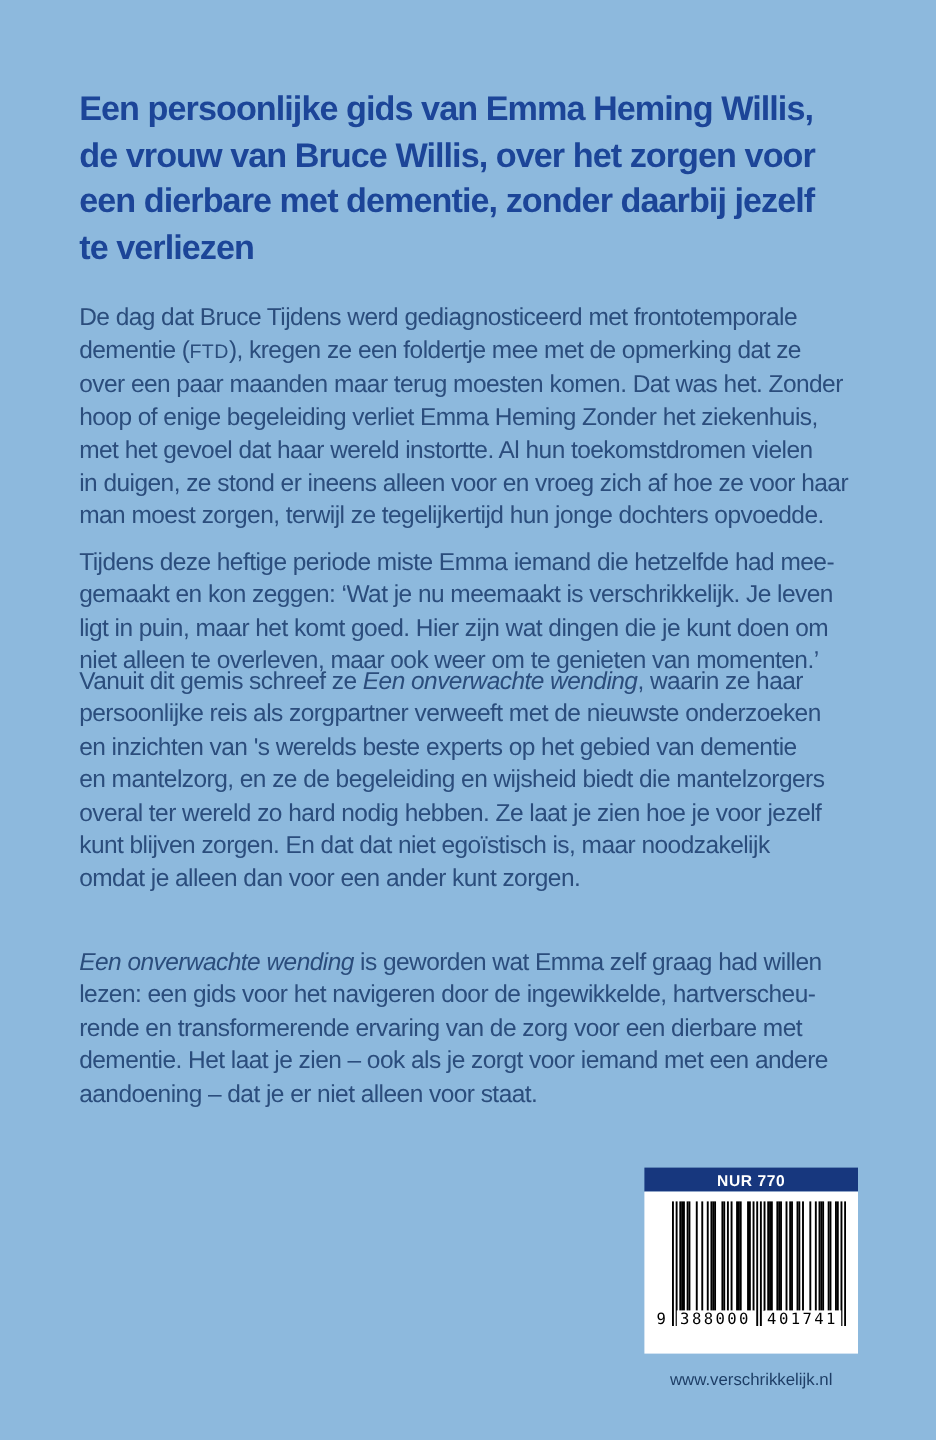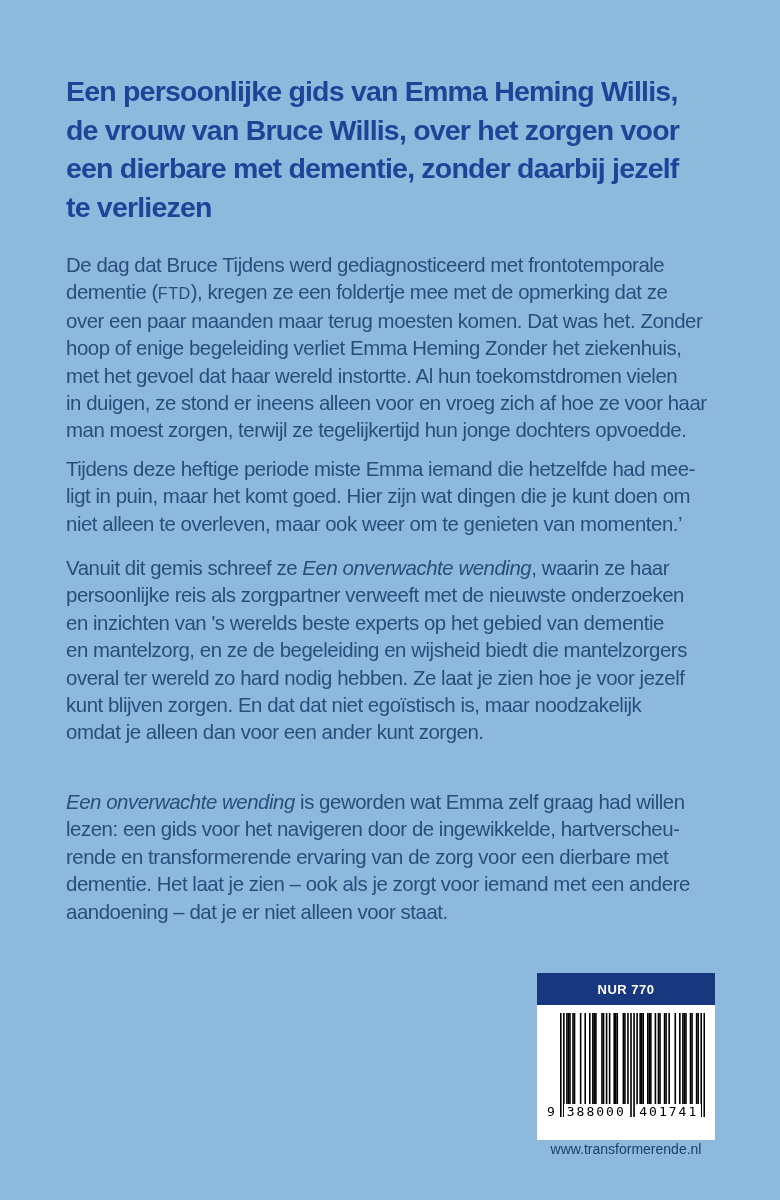--- a/index.html
+++ b/index.html
@@ -24,21 +24,21 @@
   }
   .para .line{white-space:nowrap;}
   .para .it{font-style:italic;}
   .para .sc{font-size:0.8em;letter-spacing:0.4px;}
   #p1{top:252px;} #p2{top:456px;} #p3{top:555px;} #p4{top:789px;}
 
   .barcode-block{
     position:absolute;left:537px;top:973px;width:178px;height:159px;
   }
   .nur-bar{
-    height:32px;background:var(--nur,#17377e);
+    height:20px;background:var(--nur,#17377e);
     color:#ffffff;font-size:13px;font-weight:bold;letter-spacing:0.5px;
     display:flex;align-items:center;justify-content:center;
   }
   .ean-box{
     background:#ffffff;height:135px;box-sizing:border-box;
     padding:8px 10px 0 10px;
   }
   .ean-wrap{position:relative;height:120px;padding-left:13px;box-sizing:border-box;}
   .ean-wrap svg{display:block;width:100%;height:104px;}
   .ean-digits{
@@ -72,20 +72,21 @@
       <div class="line">dementie (<span class="sc">FTD</span>), kregen ze een foldertje mee met de opmerking dat ze</div>
       <div class="line">over een paar maanden maar terug moesten komen. Dat was het. Zonder</div>
       <div class="line">hoop of enige begeleiding verliet Emma Heming Zonder het ziekenhuis,</div>
       <div class="line">met het gevoel dat haar wereld instortte. Al hun toekomstdromen vielen</div>
       <div class="line">in duigen, ze stond er ineens alleen voor en vroeg zich af hoe ze voor haar</div>
       <div class="line">man moest zorgen, terwijl ze tegelijkertijd hun jonge dochters opvoedde.</div>
     </div>
 
   <div class="para" id="p2">
       <div class="line">Tijdens deze heftige periode miste Emma iemand die hetzelfde had mee-</div>
+      <div class="line">gemaakt en kon zeggen: ‘Wat je nu meemaakt is verschrikkelijk. Je leven</div>
       <div class="line">ligt in puin, maar het komt goed. Hier zijn wat dingen die je kunt doen om</div>
       <div class="line">niet alleen te overleven, maar ook weer om te genieten van momenten.’</div>
     </div>
 
   <div class="para" id="p3">
       <div class="line">Vanuit dit gemis schreef ze <span class="it">Een onverwachte wending</span>, waarin ze haar</div>
       <div class="line">persoonlijke reis als zorgpartner verweeft met de nieuwste onderzoeken</div>
       <div class="line">en inzichten van 's werelds beste experts op het gebied van dementie</div>
       <div class="line">en mantelzorg, en ze de begeleiding en wijsheid biedt die mantelzorgers</div>
       <div class="line">overal ter wereld zo hard nodig hebben. Ze laat je zien hoe je voor jezelf</div>
@@ -158,15 +159,15 @@
           </svg>
         <div class="ean-digits">
           <span class="d9">9</span>
           <span class="grp">388000</span>
           <span class="grp">401741</span>
         </div>
       </div>
     </div>
   </div>
 
-  <div class="website">www.transformerende.nl</div>
+  <div class="website">www.verschrikkelijk.nl</div>
 
 </div>
 
 </body></html>

